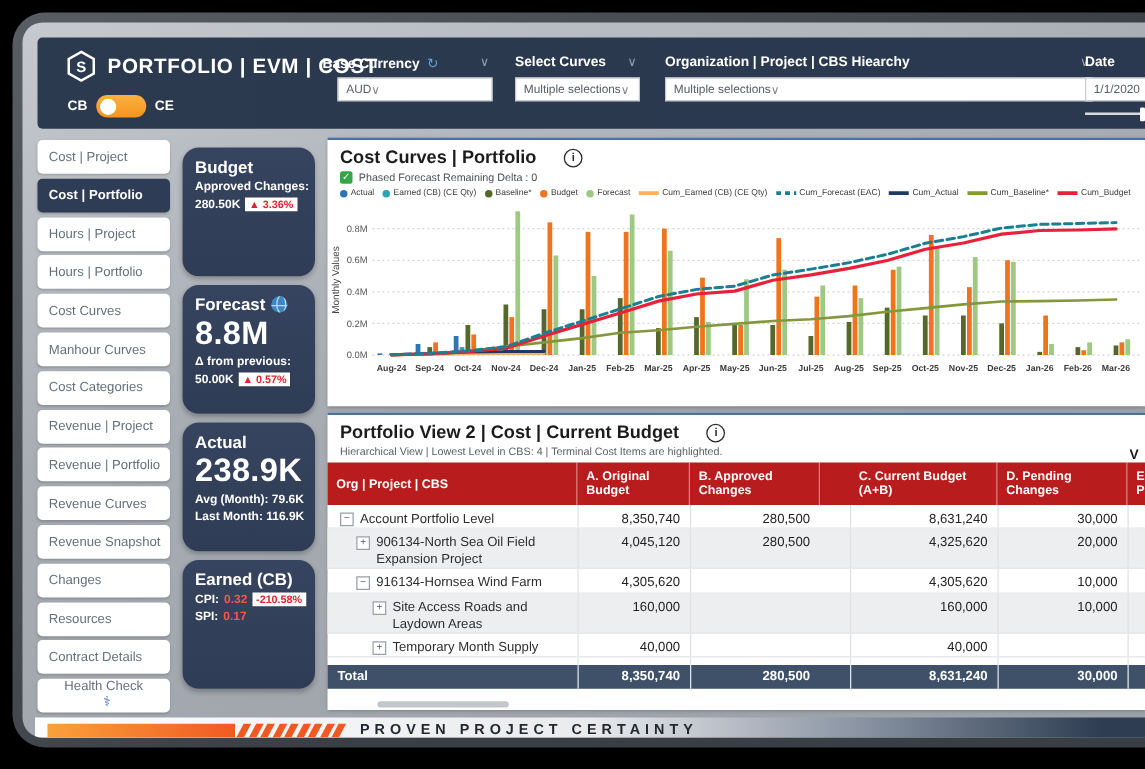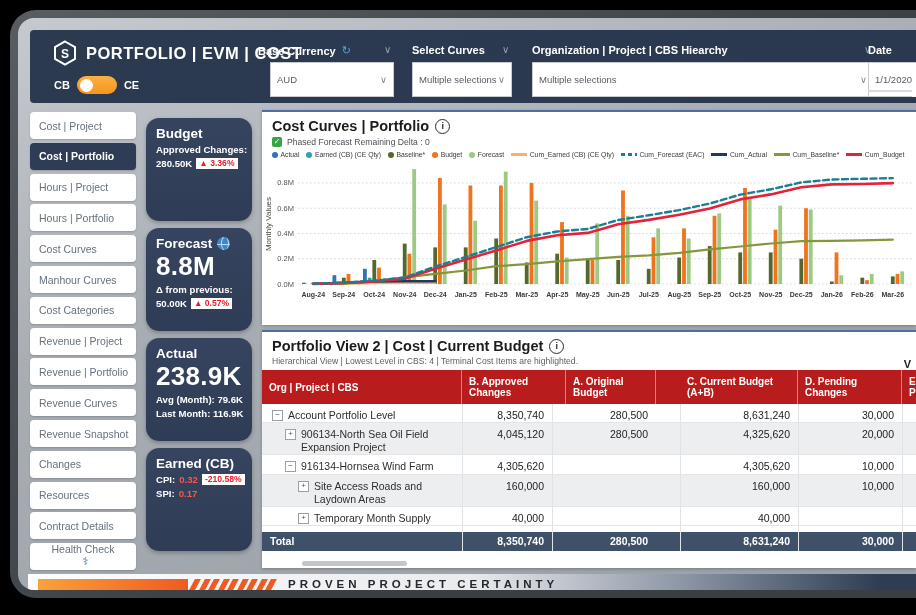--- a/index.html
+++ b/index.html
@@ -17,22 +17,22 @@
           background:linear-gradient(90deg,#2c3a50,#2b3950);border-radius:4px 0 0 4px;}
   .logo{position:absolute;left:22px;top:10px;display:flex;align-items:center;gap:8px;color:#fff;}
   .logo-text{font-size:16.5px;font-weight:700;letter-spacing:.5px;}
   .toggle-row{position:absolute;left:24px;top:46px;display:flex;align-items:center;gap:7px;color:#fff;
               font-size:11px;font-weight:700;}
   .pill{width:40px;height:18px;border-radius:9px;background:linear-gradient(#fbb042,#f7941e);
         position:relative;cursor:pointer;}
   .knob{position:absolute;left:3px;top:2.5px;width:13px;height:13px;border-radius:50%;background:#fff;}
   .filter-label{position:absolute;top:14px;color:#fff;font-size:11px;font-weight:700;display:flex;gap:6px;align-items:center;}
   .filter-chev{position:absolute;top:14px;color:#93a1b4;font-size:10px;}
-  .filter-box{position:absolute;top:32px;height:35px;background:#fff;border:1px solid #c7cacf;
-              display:flex;align-items:center;justify-content:space-between;padding:0 6px;
+  .filter-box{position:absolute;top:32px;height:19px;background:#fff;border:1px solid #c7cacf;
+              display:flex;align-items:center;justify-content:flex-start;padding:0 6px;
               font-size:9.5px;color:#575c63;box-sizing:border-box;}
   .refresh-ic{color:#5aa7e0;font-size:11px;font-weight:400;}
   .slider-track{position:absolute;height:2px;background:#d7dbe0;}
   .slider-handle{position:absolute;width:4px;height:11px;background:#fff;border-radius:1px;top:-4.5px;cursor:pointer;}
 
   
   .side-item{position:absolute;left:12px;width:106px;height:27px;background:#fff;border-radius:4px;
              display:flex;align-items:center;padding:0 9px;box-sizing:border-box;font-size:10.5px;
              color:#66707c;cursor:pointer;box-shadow:0 1px 2px rgba(0,0,0,.18);white-space:nowrap;overflow:hidden;}
   .side-item.active{background:#2e3c55;color:#fff;font-weight:700;}
@@ -49,21 +49,21 @@
   .kpi-badge{background:#fff;color:#e3212e;font-size:8.6px;font-weight:700;padding:0 3px;line-height:11px;}
   .globe{width:13px;height:13px;border-radius:50%;background:#3c87c8;display:inline-block;position:relative;overflow:hidden;}
   .globe:before{content:"";position:absolute;left:50%;top:-1px;bottom:-1px;width:6px;margin-left:-3px;border:1px solid #bcd9f0;border-radius:50%;}
   .globe:after{content:"";position:absolute;top:50%;left:-1px;right:-1px;height:0;border-top:1px solid #bcd9f0;}
 
   
   .panel{position:absolute;left:244px;right:0;background:#fff;border-top:2.5px solid #4f6f9e;
          box-shadow:0 1px 3px rgba(0,0,0,.25);}
   .chart-panel{top:92px;height:213px;}
   .table-panel{top:312px;height:236px;}
-  .panel-title{font-size:14.5px;font-weight:700;color:#1c1c1c;display:flex;align-items:center;gap:6px;
+  .panel-title{font-size:14.5px;font-weight:700;color:#1c1c1c;display:flex;align-items:center;gap:22px;
                padding:6px 0 0 10px;}
   .info-ic{width:13px;height:13px;border:1.6px solid #2b2b2b;border-radius:50%;font-size:9px;font-weight:700;
            display:inline-flex;align-items:center;justify-content:center;color:#2b2b2b;cursor:pointer;}
   .chk-row{display:flex;align-items:center;gap:5px;font-size:8.6px;color:#4a4f55;margin:3px 0 0 10px;}
   .chk{width:10px;height:10px;background:#36a546;border-radius:2px;color:#fff;font-size:8px;line-height:10px;
        text-align:center;cursor:pointer;}
   .legend{display:flex;align-items:center;gap:7px;margin:4px 0 0 10px;font-size:6.8px;color:#3a3a3a;flex-wrap:nowrap;white-space:nowrap;}
   .lg-item{display:flex;align-items:center;gap:2.5px;cursor:pointer;}
   .lg-dot{width:6px;height:6px;border-radius:50%;}
   .lg-line{width:16px;height:2.4px;}
@@ -419,22 +419,22 @@
 
     <section class="panel table-panel">
       <div class="panel-title">
         <span>Portfolio View 2 | Cost | Current Budget</span>
         <span class="info-ic">i</span>
       </div>
       <div class="subtitle">Hierarchical View | Lowest Level in CBS: 4 | Terminal Cost Items are highlighted.</div>
       <div class="corner-v">V</div>
       <div id="thead" class="trow thead">
           <div class="cell c-org">Org | Project | CBS</div>
+          <div class="cell c-a">A. Original Budget</div>
           <div class="cell c-b">B. Approved Changes</div>
-          <div class="cell c-a">A. Original Budget</div>
           <div class="cell c-c">C. Current Budget (A+B)</div>
           <div class="cell c-d">D. Pending Changes</div>
           <div class="cell c-e">E. Projec</div>
         </div>
       <div id="tbody">
           <div class="trow drow">
             <div class="cell c-org org-cell" style="padding-left: 10px;">
               <span class="expander">−</span>
               <span>Account Portfolio Level</span>
             </div>

